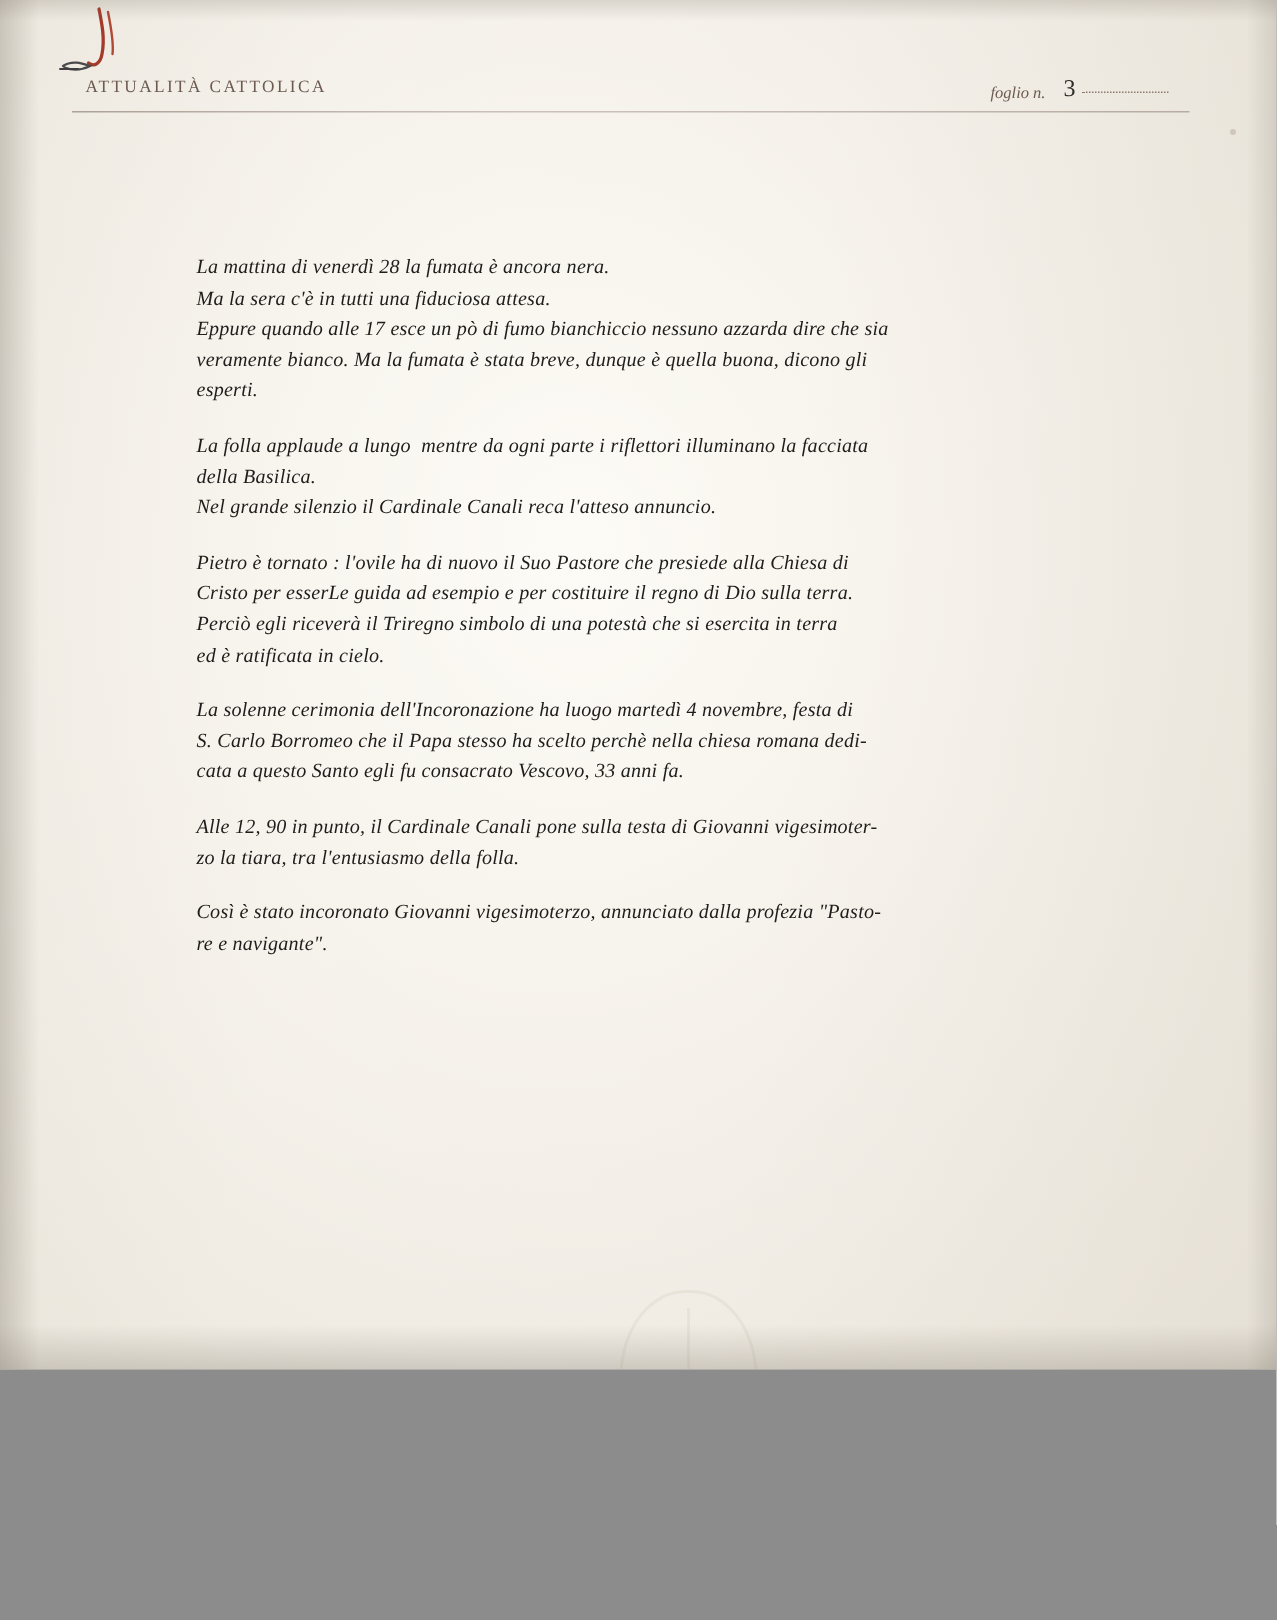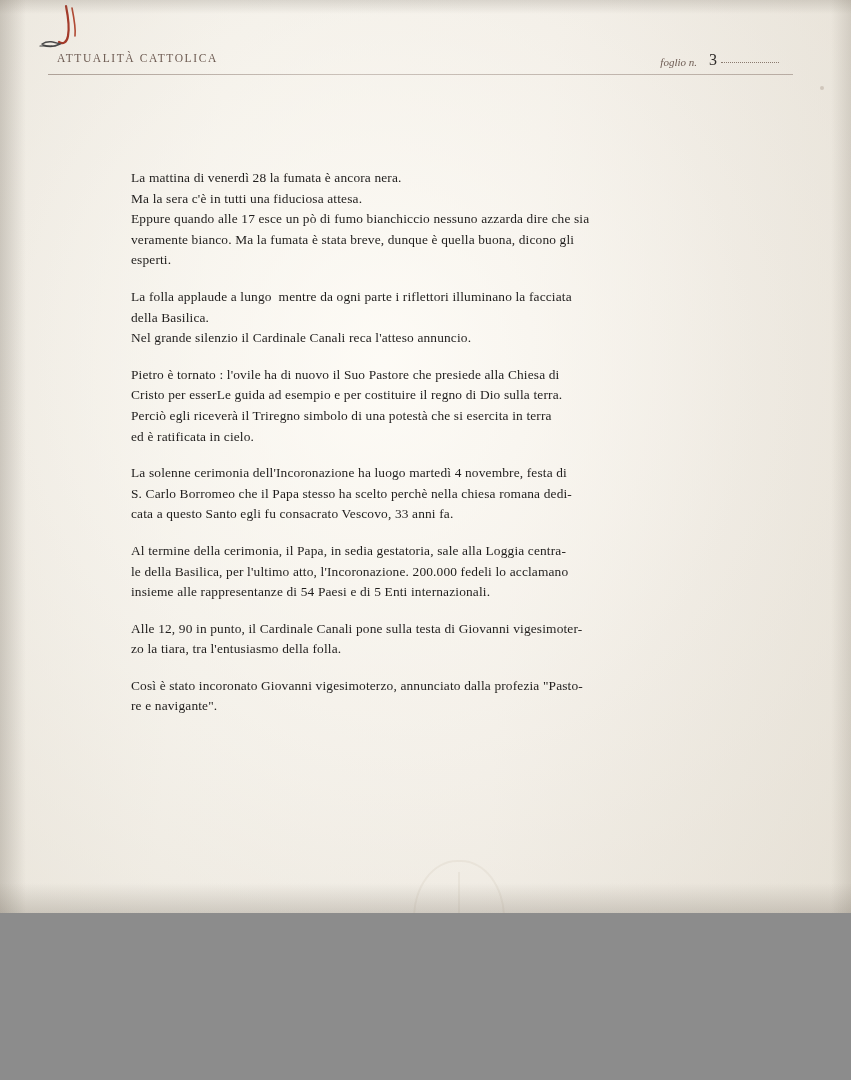--- a/index.html
+++ b/index.html
@@ -110,20 +110,21 @@
   .body-text {
     position: absolute;
     left: 131px;
     top: 168px;
     width: 680px;
     font-family: "Liberation Serif", serif;
     font-size: 13.4px;
     line-height: 20.6px;
     color: #1f1d1c;
     letter-spacing: 0.15px;
+    font-style: italic;
   }
   .para {
     margin: 0 0 16px 0;
     white-space: pre-wrap;
   }
   .para:last-child { margin-bottom: 0; }
 
   
   .watermark {
     position: absolute;
@@ -207,23 +208,20 @@
     <p class="para">La folla applaude a lungo  mentre da ogni parte i riflettori illuminano la facciata
 della Basilica.
 Nel grande silenzio il Cardinale Canali reca l'atteso annuncio.</p>
     <p class="para">Pietro è tornato : l'ovile ha di nuovo il Suo Pastore che presiede alla Chiesa di
 Cristo per esserLe guida ad esempio e per costituire il regno di Dio sulla terra.
 Perciò egli riceverà il Triregno simbolo di una potestà che si esercita in terra
 ed è ratificata in cielo.</p>
     <p class="para">La solenne cerimonia dell'Incoronazione ha luogo martedì 4 novembre, festa di
 S. Carlo Borromeo che il Papa stesso ha scelto perchè nella chiesa romana dedi-
 cata a questo Santo egli fu consacrato Vescovo, 33 anni fa.</p>
-    <p class="para">Al termine della cerimonia, il Papa, in sedia gestatoria, sale alla Loggia centra-
-le della Basilica, per l'ultimo atto, l'Incoronazione. 200.000 fedeli lo acclamano
-insieme alle rappresentanze di 54 Paesi e di 5 Enti internazionali.</p>
     <p class="para">Alle 12, 90 in punto, il Cardinale Canali pone sulla testa di Giovanni vigesimoter-
 zo la tiara, tra l'entusiasmo della folla.</p>
     <p class="para">Così è stato incoronato Giovanni vigesimoterzo, annunciato dalla profezia "Pasto-
 re e navigante".</p>
   </div>
 
   <div class="watermark">
     <div class="wm-emblem"></div>
     <div class="wm-text">C. MILIANI        FABRIANO</div>
   </div>

